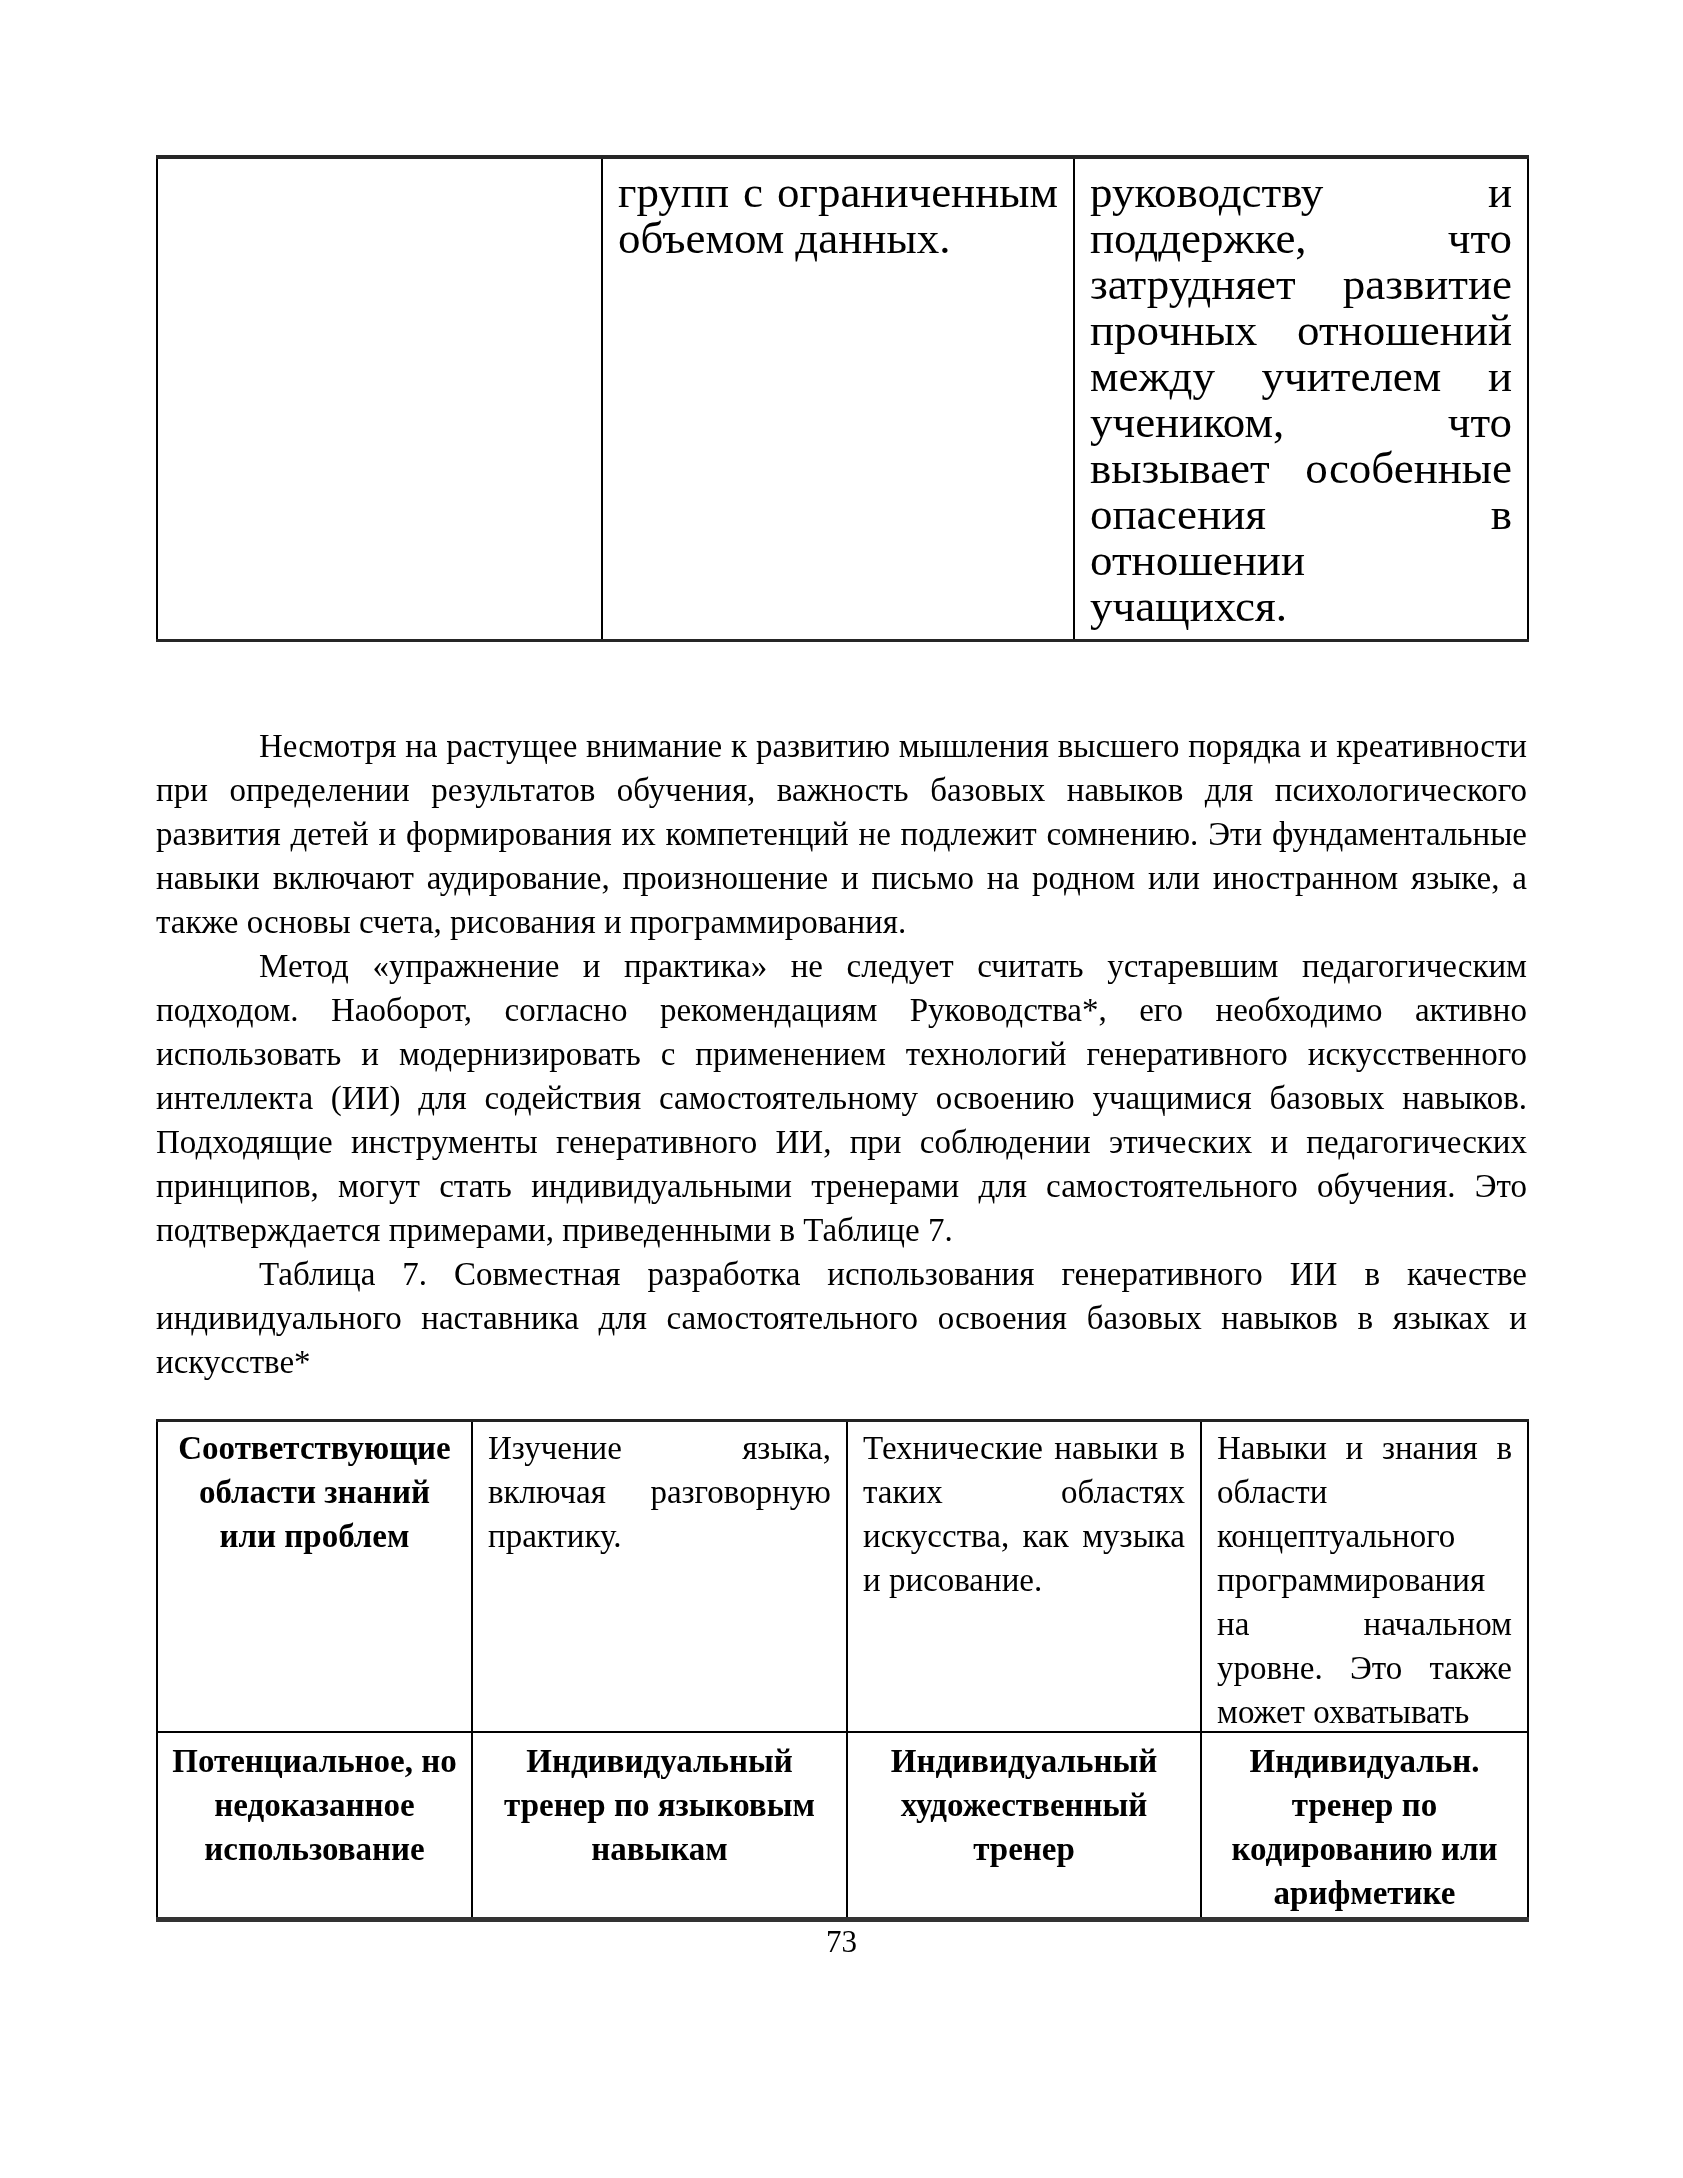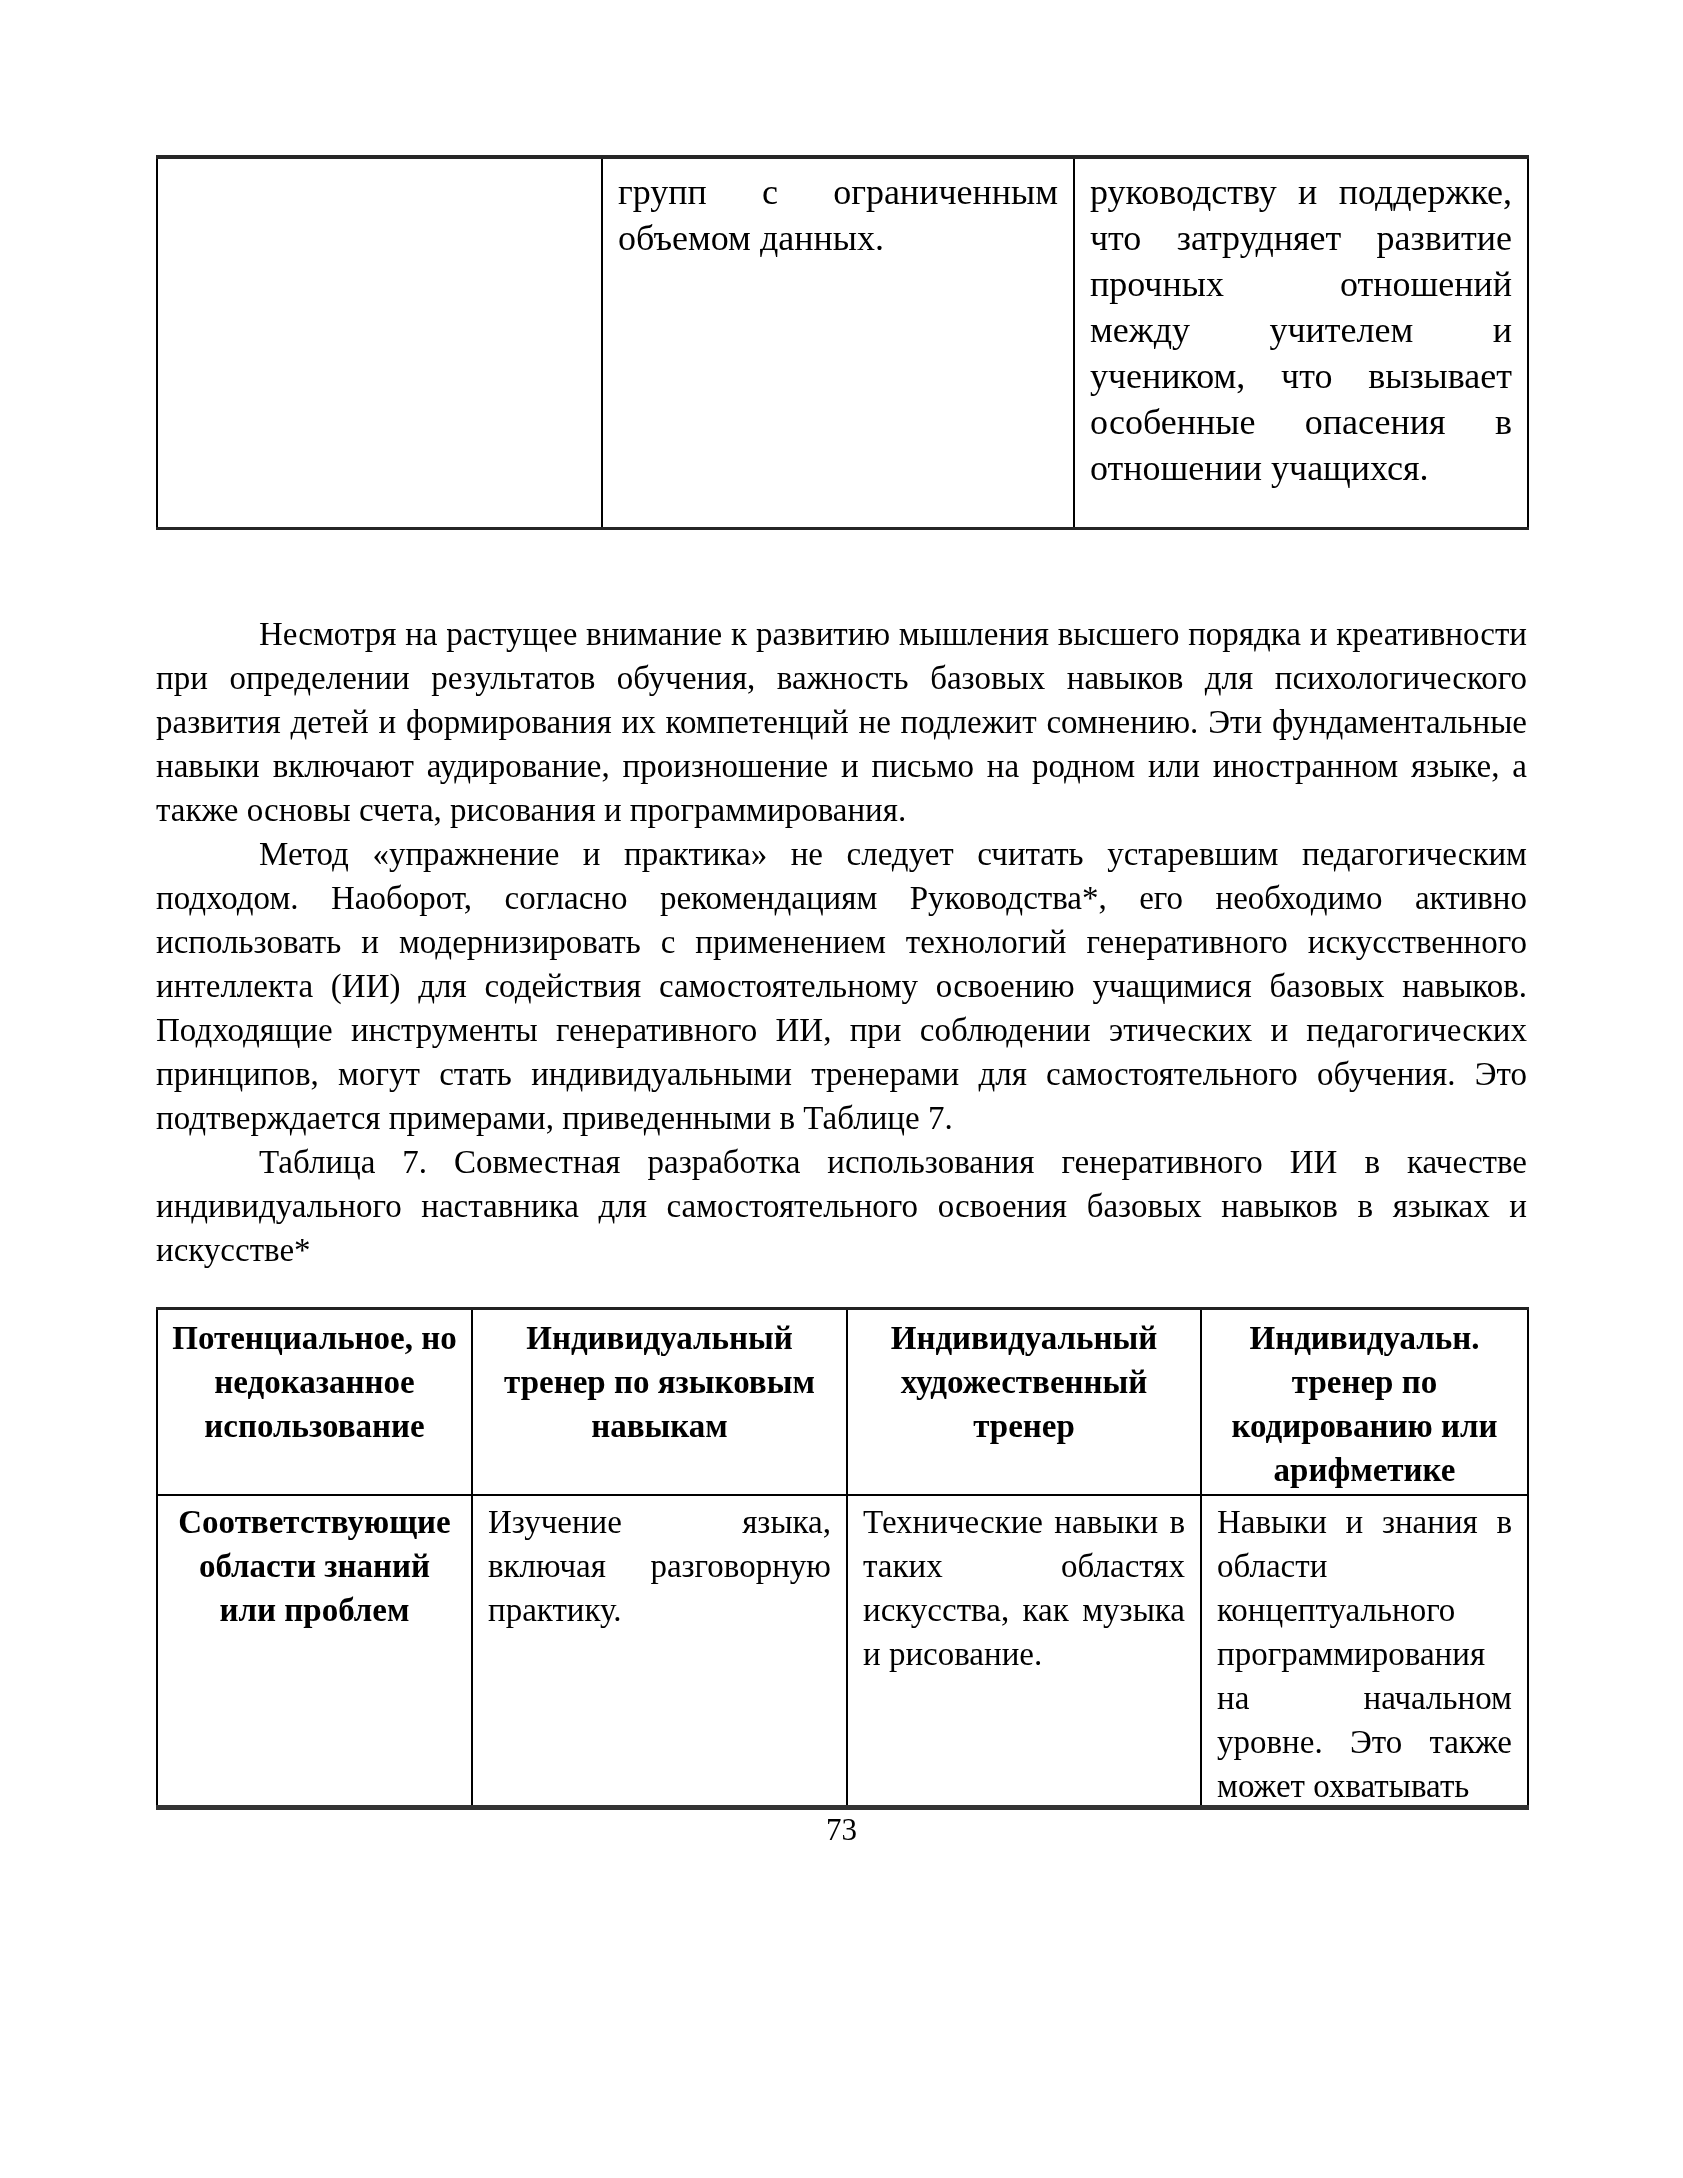--- a/index.html
+++ b/index.html
@@ -35,21 +35,21 @@
   .t-top {
     border: 2px solid #000000;
     border-top: 4px solid #262626;
     border-bottom: 3px solid #262626;
   }
   .t-top td {
     border: 2px solid #000000;
     vertical-align: top;
     height: 371px;
     padding: 10px 15px;
-    font-size: 36px;
+    font-size: 45px;
     line-height: 46px;
     text-align: justify;
   }
 
   
   .paras { margin-top: 82px; }
   .body-par {
     margin: 0;
     font-size: 33px;
     line-height: 44px;
@@ -132,39 +132,39 @@
 
     <table class="t7">
       <colgroup>
         <col style="width:315px">
         <col style="width:375px">
         <col style="width:354px">
         <col style="width:327px">
       </colgroup>
       <tbody>
           <tr>
-        <th>Потенциальное, но недоказанное использование</th>
-        <th>Индивидуальный тренер по языковым навыкам</th>
-        <th>Индивидуальный художественный тренер</th>
-        <th>Индивидуальн. тренер по кодированию или арифметике</th>
-      </tr>
-      <tr>
         <td class="label-cell">
           <div class="clip">Соответствующие области знаний или проблем</div>
         </td>
         <td>
           <div class="clip">Изучение языка, включая разговорную практику.</div>
         </td>
         <td>
           <div class="clip">Технические навыки в таких областях искусства, как музыка и рисование.</div>
         </td>
         <td>
           <div class="clip">Навыки и знания в области концептуального программирования на начальном уровне. Это также может охватывать</div>
         </td>
       </tr>
+      <tr>
+        <th>Потенциальное, но недоказанное использование</th>
+        <th>Индивидуальный тренер по языковым навыкам</th>
+        <th>Индивидуальный художественный тренер</th>
+        <th>Индивидуальн. тренер по кодированию или арифметике</th>
+      </tr>
     </tbody>
       </table>
 
     <div class="pagenum">73</div>
 
   </div>
 </div>
 
 
 </body></html>

